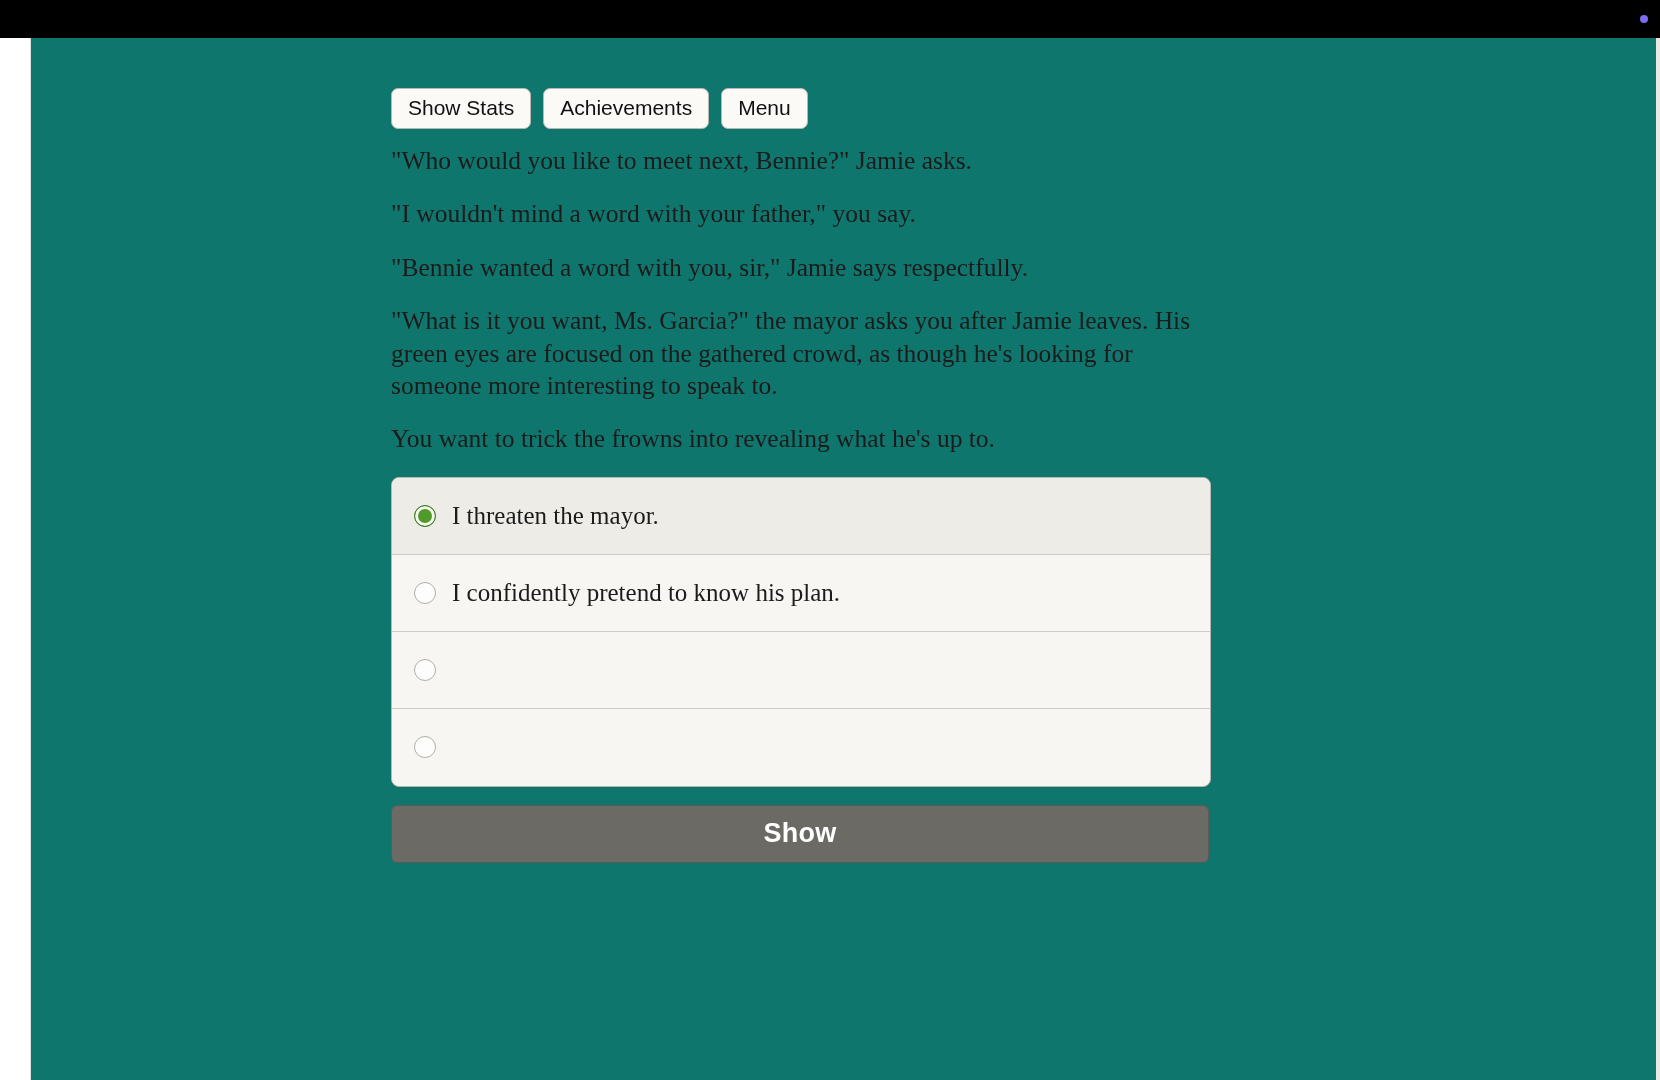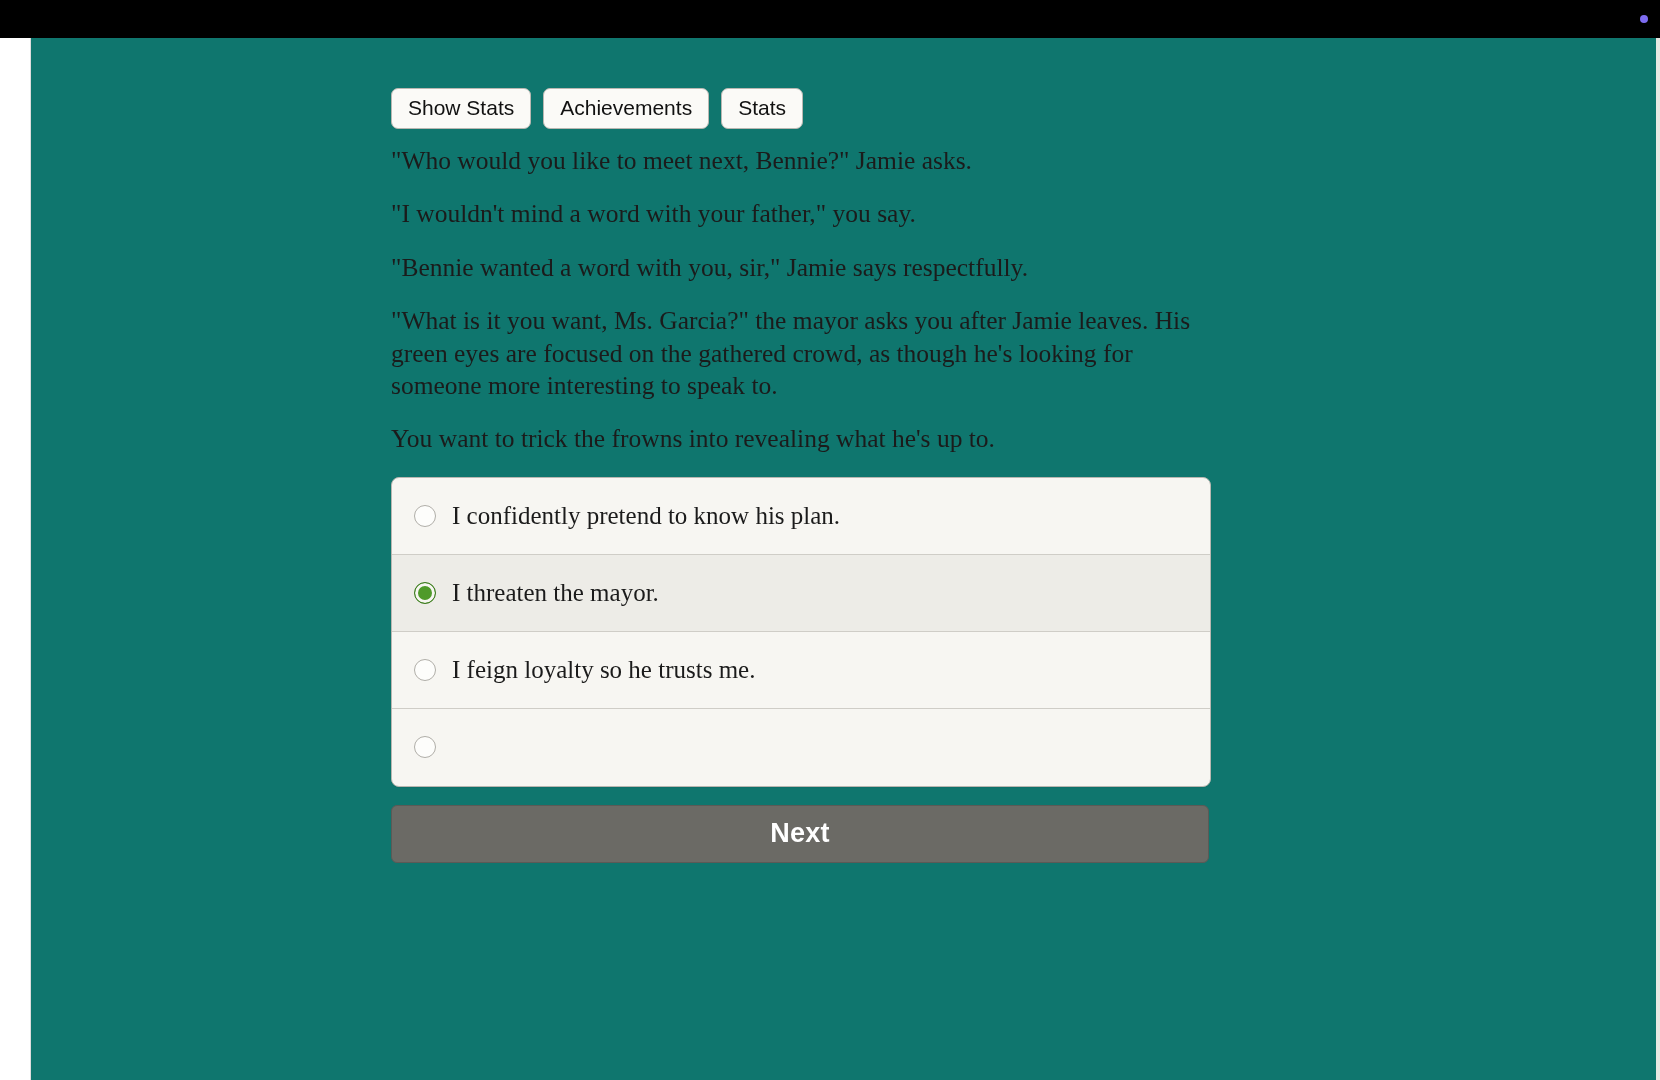--- a/index.html
+++ b/index.html
@@ -163,45 +163,44 @@
 
 <div id="page">
   <div id="left-gutter"></div>
   <div id="right-gutter"></div>
 
   <div id="content">
 
     <div id="toolbar">
       <button class="tb-btn">Show Stats</button>
       <button class="tb-btn">Achievements</button>
-      <button class="tb-btn">Stats</button>
+      <button class="tb-btn">Menu</button>
     </div>
 
     <div id="story">
       <p>"Who would you like to meet next, Bennie?" Jamie asks.</p>
       <p>"I wouldn't mind a word with your father," you say.</p>
       <p>"Bennie wanted a word with you, sir," Jamie says respectfully.</p>
       <p>"What is it you want, Ms. Garcia?" the mayor asks you after Jamie leaves. His green eyes are focused on the gathered crowd, as though he's looking for someone more interesting to speak to.</p>
       <p>You want to trick the frowns into revealing what he's up to.</p>
     </div>
 
     <div id="choices">
+      <div class="choice selected">
+        <span class="radio"></span>
+        <span class="choice-label">I threaten the mayor.</span>
+      </div>
       <div class="choice">
         <span class="radio"></span>
         <span class="choice-label">I confidently pretend to know his plan.</span>
       </div>
-      <div class="choice selected">
-        <span class="radio"></span>
-        <span class="choice-label">I threaten the mayor.</span>
-      </div>
       <div class="choice">
         <span class="radio"></span>
-        <span class="choice-label">I feign loyalty so he trusts me.</span>
       </div>
       <div class="choice">
         <span class="radio"></span>
       </div>
     </div>
 
-    <button id="next-btn">Next</button>
+    <button id="next-btn">Show</button>
 
   </div>
 </div>
 
 </body></html>

